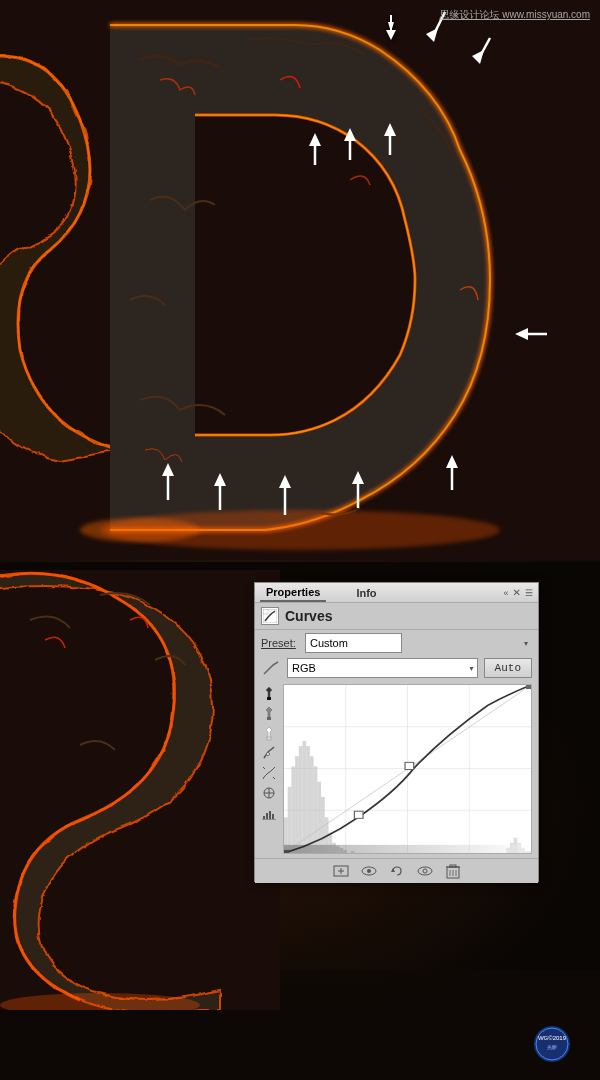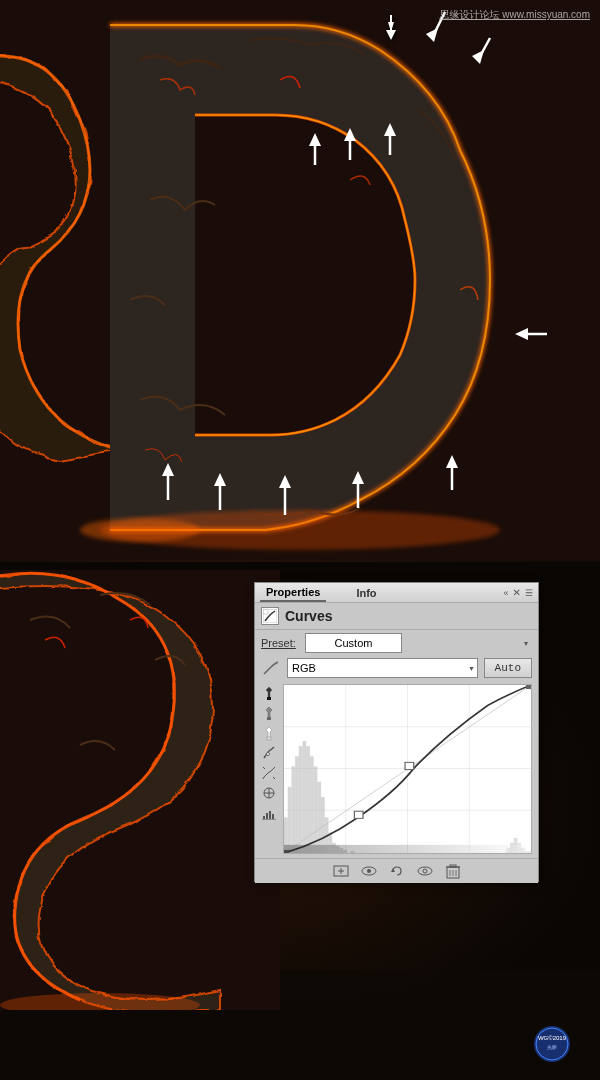--- a/index.html
+++ b/index.html
@@ -186,21 +186,20 @@
     }
 
     .preset-select {
       flex: 1;
       height: 20px;
       font-size: 11px;
       background: white;
       border: 1px solid #888;
       padding: 0 4px;
       appearance: none;
-      text-align: center;
       -webkit-appearance: none;
     }
 
     .select-wrapper {
       position: relative;
       flex: 1;
     }
 
     .select-arrow {
       position: absolute;

